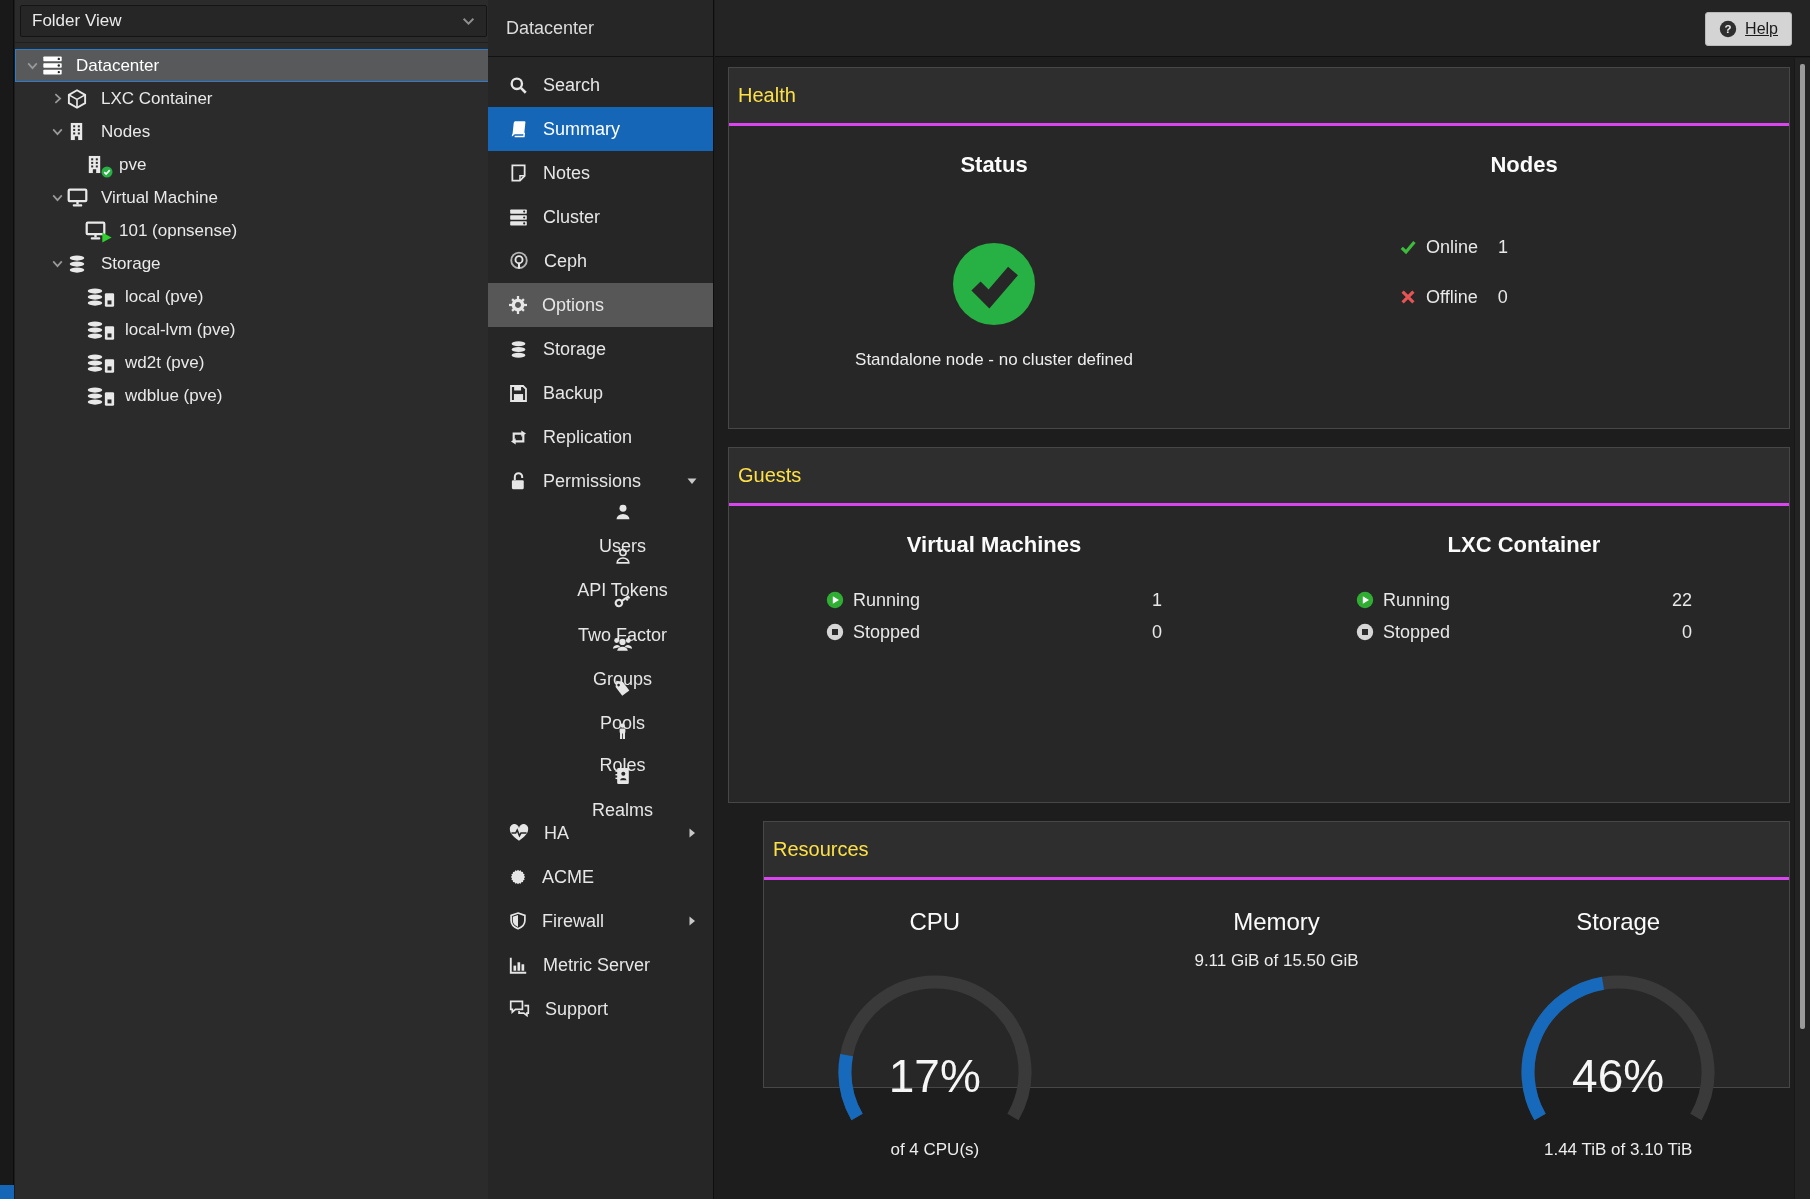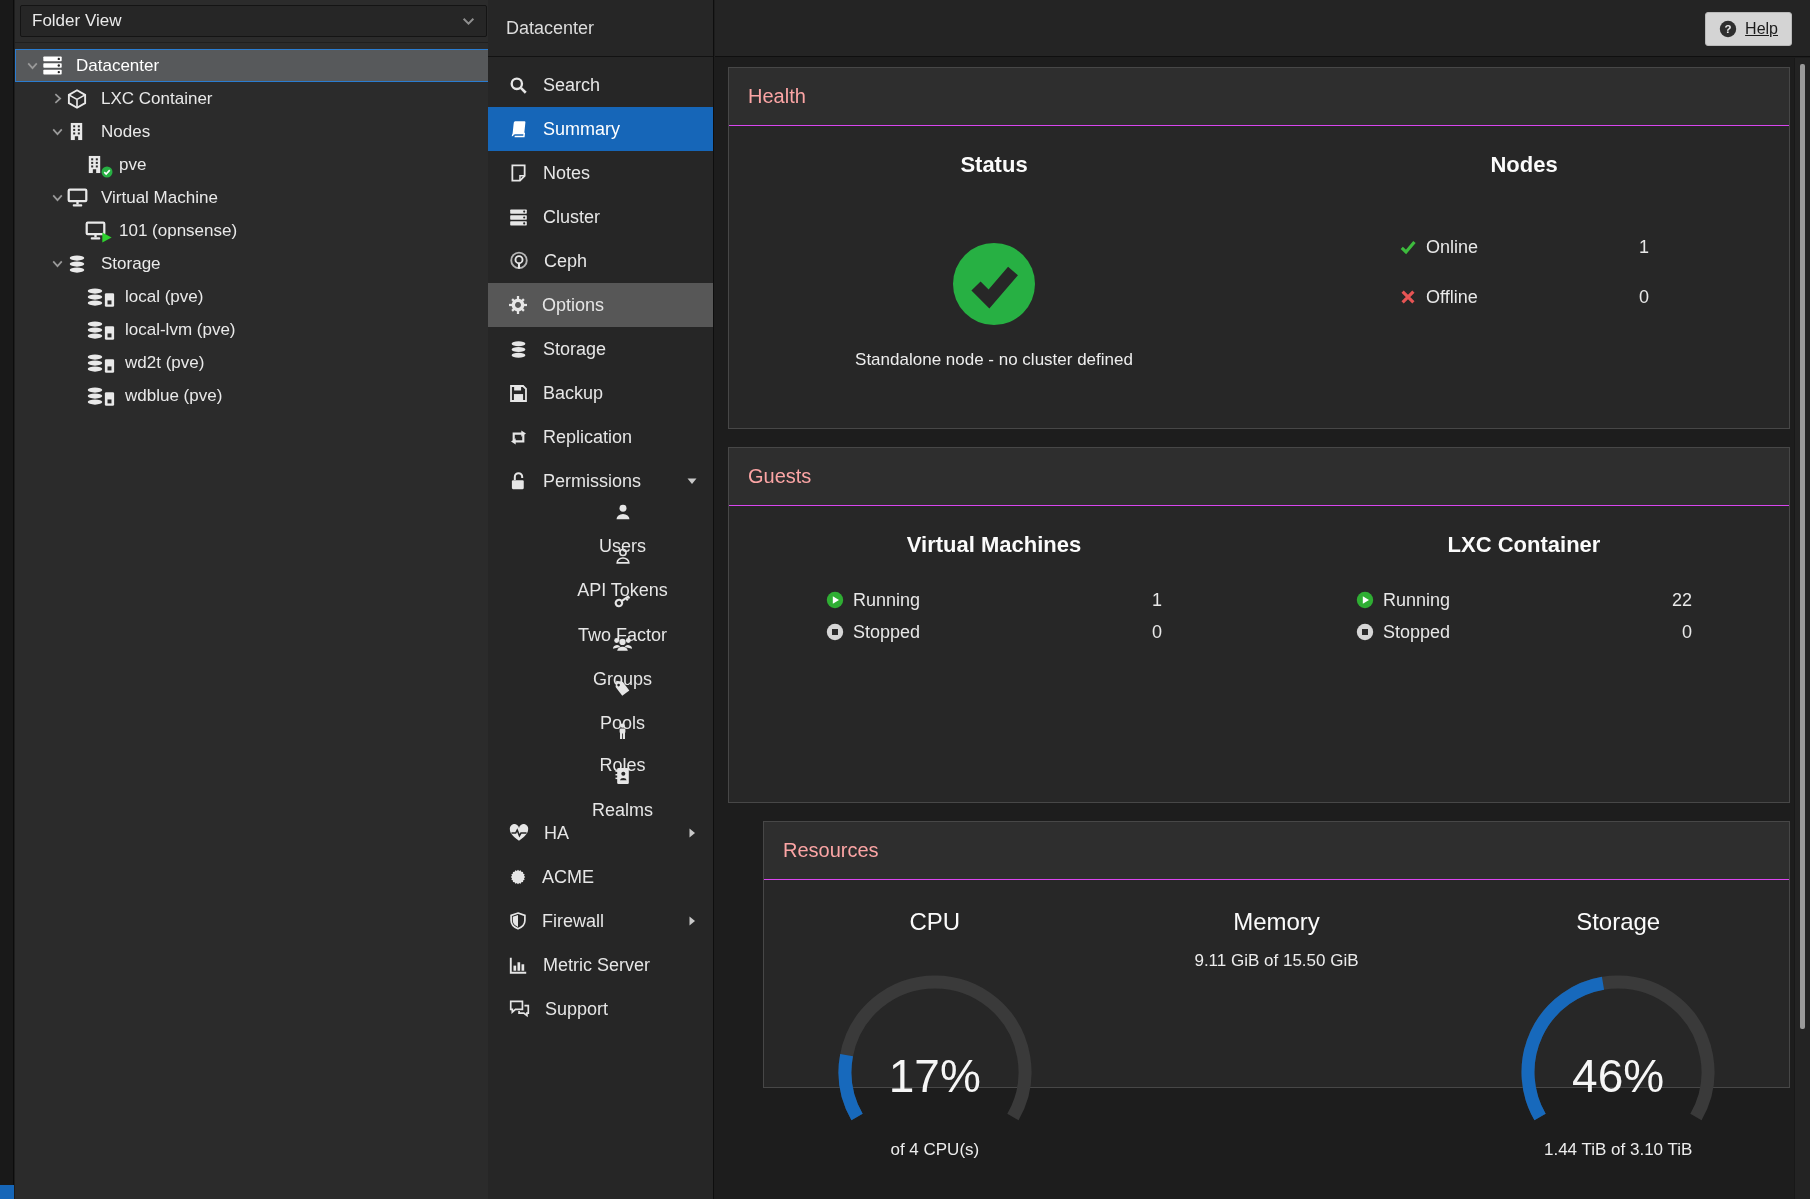--- a/index.html
+++ b/index.html
@@ -39,35 +39,35 @@
   .nav-item.hovered { background:#575757; }
   .expander { position:absolute; right:15px; top:50%; transform:translateY(-50%); }
 
   
   .main { position:absolute; left:715px; right:0; top:0; bottom:0; }
   .topbar { height:57px; background:#242424; border-bottom:1px solid #0f0f0f; position:relative; }
   .help-btn { position:absolute; right:18px; top:12px; height:34px; padding:0 13px; background:#d4d4d4; border:1px solid #b9b9b9; border-radius:3px; color:#1b1b1b; font-size:16px; display:flex; align-items:center; gap:8px; cursor:pointer;text-decoration:underline; }
   .content { position:absolute; top:58px; left:0; right:16px; bottom:0; background:#1d1d1d; padding:9px 4px 0 13px; overflow:hidden; }
 
   .panel { background:#272727; border:1px solid #474747; margin-bottom:18px; }
-  .panel-header { height:58px; display:flex; align-items:center; padding:0 19px; font-size:20px; color:#fca5a5; background:#2e2e2e; border-bottom:1px solid #d946ef; }
+  .panel-header { height:58px; display:flex; align-items:center; padding:0 9px; font-size:20px; color:#fde047; background:#2e2e2e; border-bottom:3px solid #d946ef; }
   .panel-health  { height:362px; }
   .panel-guests  { height:356px; }
   .panel-resources { height:267px;margin-left:35px; }
   .panel-body { position:relative; }
 
   .two-col { display:grid; grid-template-columns:1fr 1fr; }
   .three-col { display:grid; grid-template-columns:1fr 1fr 1fr; }
   .col-heading { text-align:center; font-size:22px; font-weight:bold; color:#fbfbfb; padding-top:26px; }
 
   .status-icon-wrap { display:flex; justify-content:center; margin-top:64px; }
   .status-msg { text-align:center; font-size:17px; color:#ededed; margin-top:24px; }
 
   .nodes-table { width:250px; margin:44px auto 0; }
-  .nodes-row { height:50px; display:flex; align-items:center; justify-content:space-between; font-size:18px; }
+  .nodes-row { height:50px; display:flex; align-items:center; justify-content:flex-start; font-size:18px; }
   .row-label { display:flex; align-items:center; gap:9px; }
   .row-value { min-width:30px; text-align:right; }
 
   .guest-table { width:336px; margin:26px auto 0; }
   .guest-row { height:32px; display:flex; align-items:center; justify-content:space-between; font-size:18px; }
 
   .res-col { text-align:center; }
   .res-heading { font-size:24px; font-weight:normal; color:#fbfbfb; padding-top:28px; }
   .gauge-wrap { position:relative; width:200px; height:153px; margin:36px auto 0; }
   .gauge { position:absolute; left:0; top:0; }

